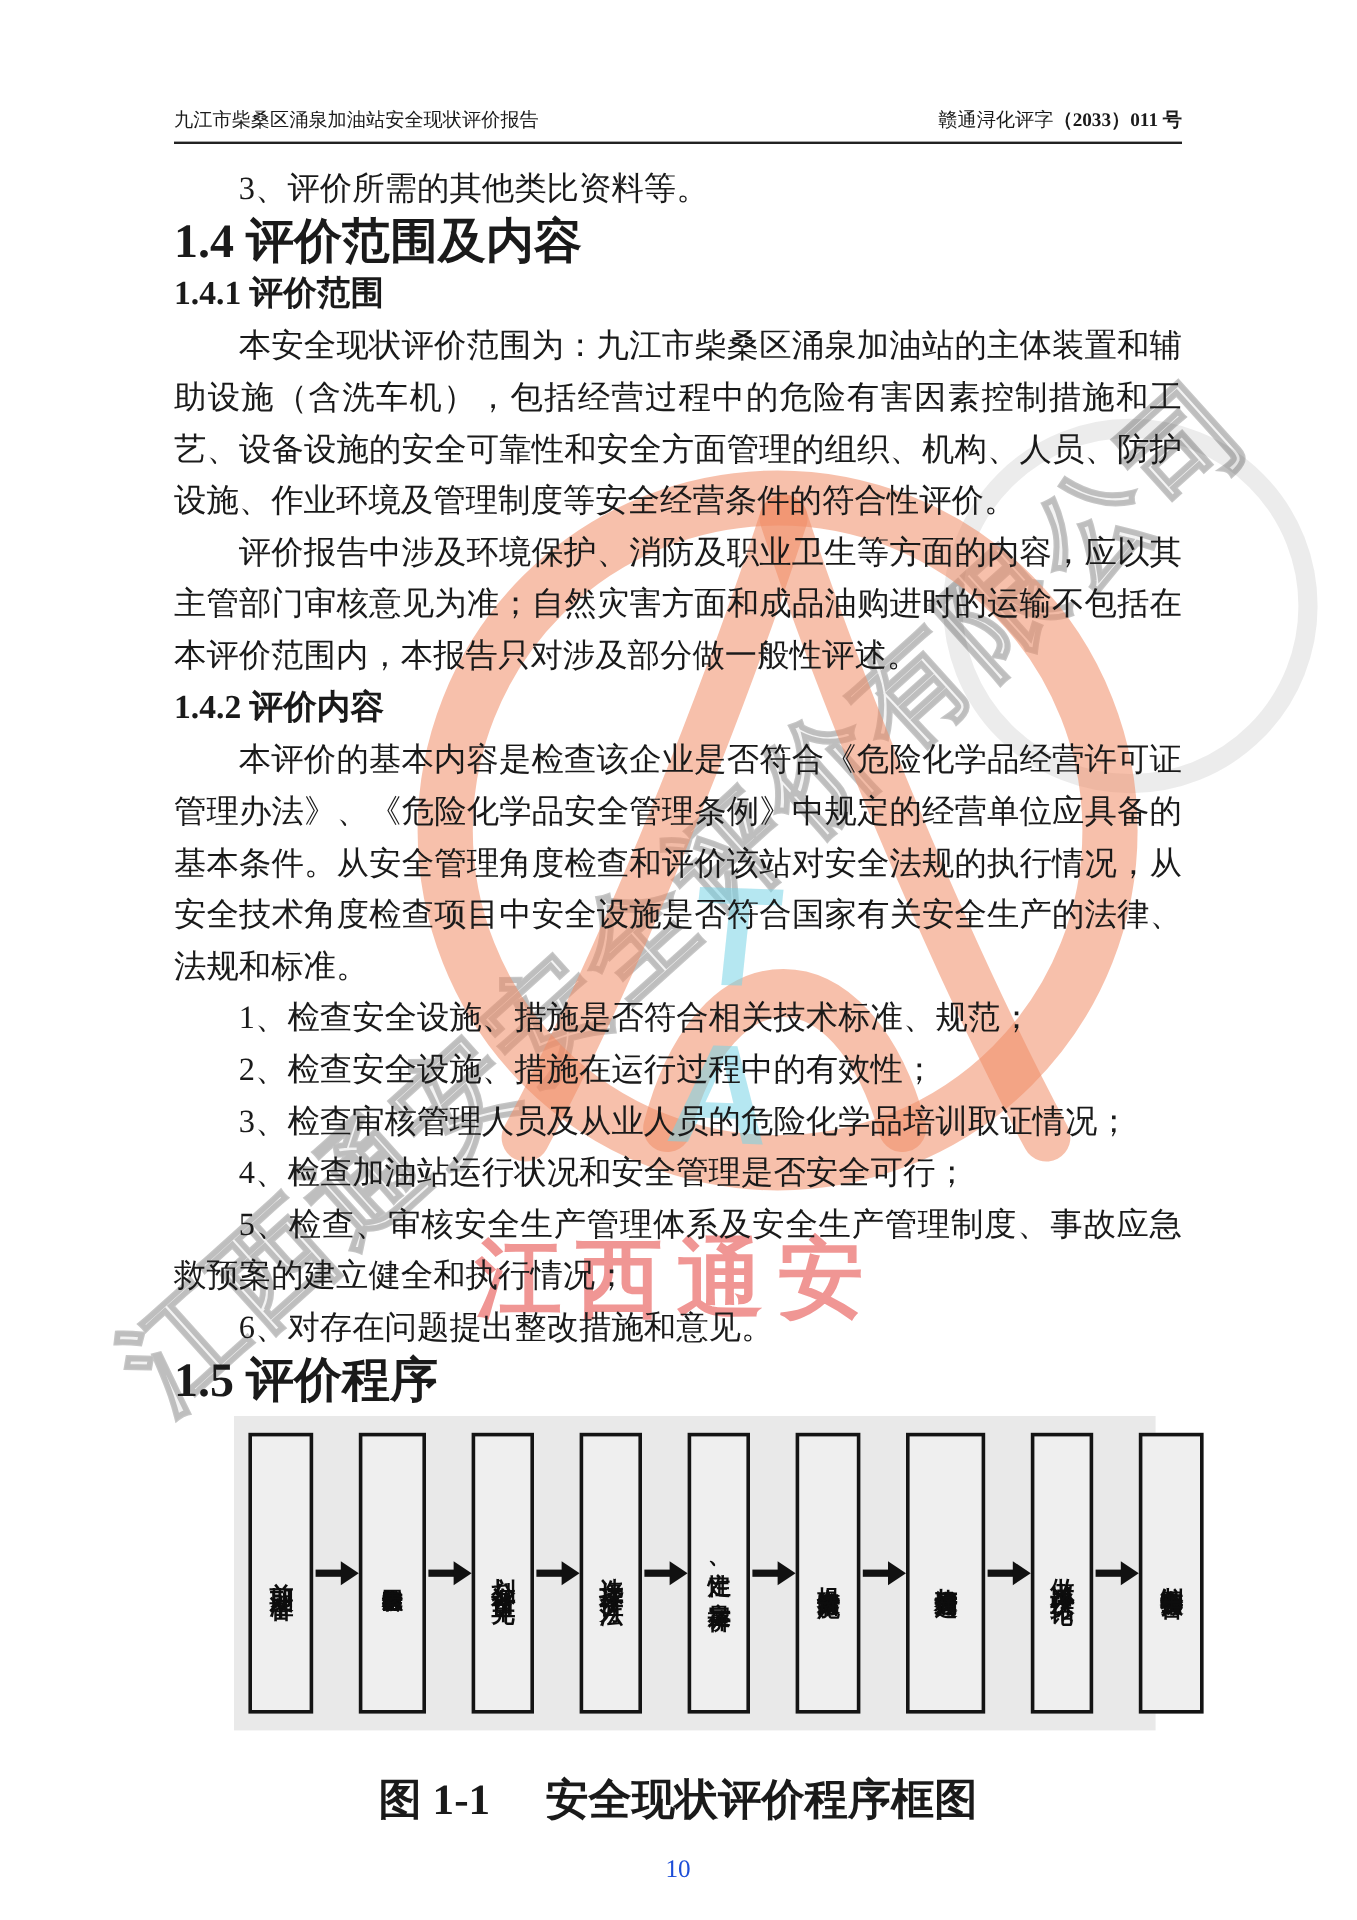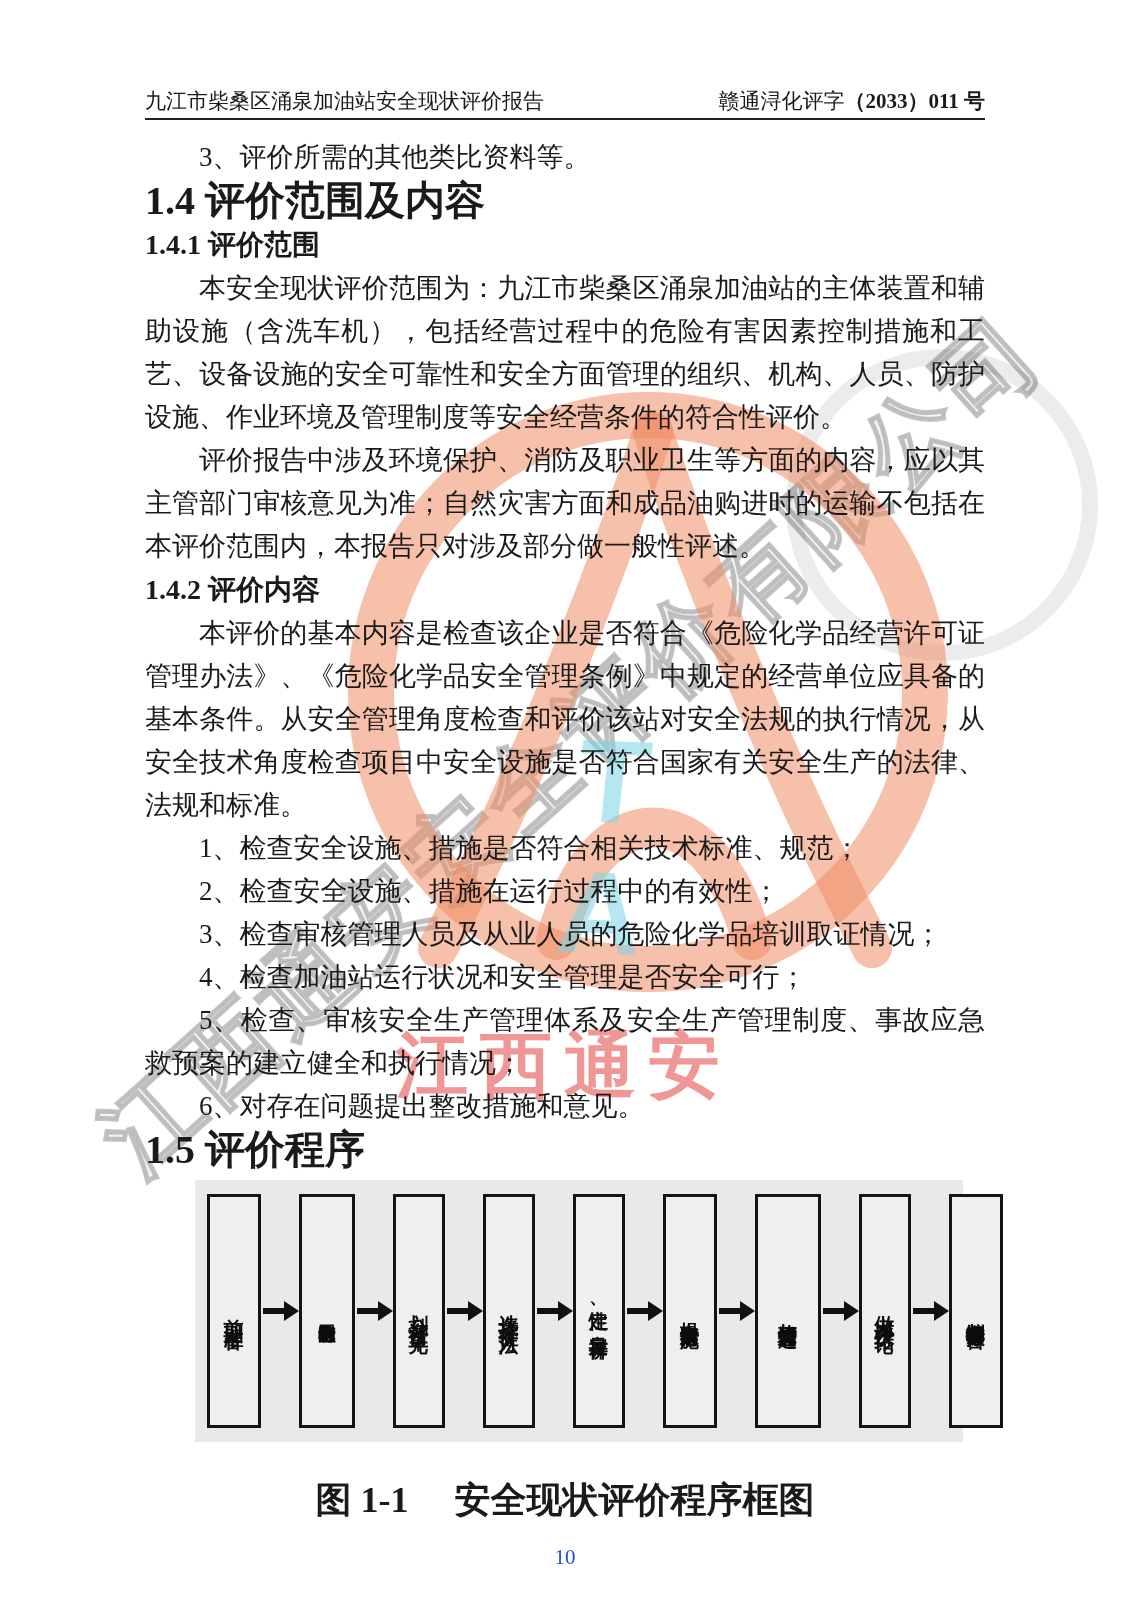--- a/index.html
+++ b/index.html
@@ -48,21 +48,21 @@
     color:rgba(229,74,70,0.58);
     white-space:nowrap;
     font-family:Liberation Mono, monospace;
   }
 
   
   .content{
     position:absolute;left:145px;top:88px;width:840px;z-index:1;
   }
   .hdr{display:flex;justify-content:space-between;align-items:baseline;
-       font-size:21px;line-height:26px;}
+       font-size:16px;line-height:26px;}
   .hdr .r b{font-weight:700;}
   .hdr-rule{border:none;border-top:2px solid #222;margin:4px 0 0 0;}
 
   .bodytext{font-size:27px;line-height:43px;text-align:justify;}
   .para{margin:0;text-indent:2em;}
   .first-line{margin:16px 0 0 0;text-indent:2em;}
   h2.sec{font-size:40px;line-height:44px;font-weight:700;margin:0;}
   h3.sec{font-size:28px;line-height:44px;font-weight:700;margin:0;}
 
   

